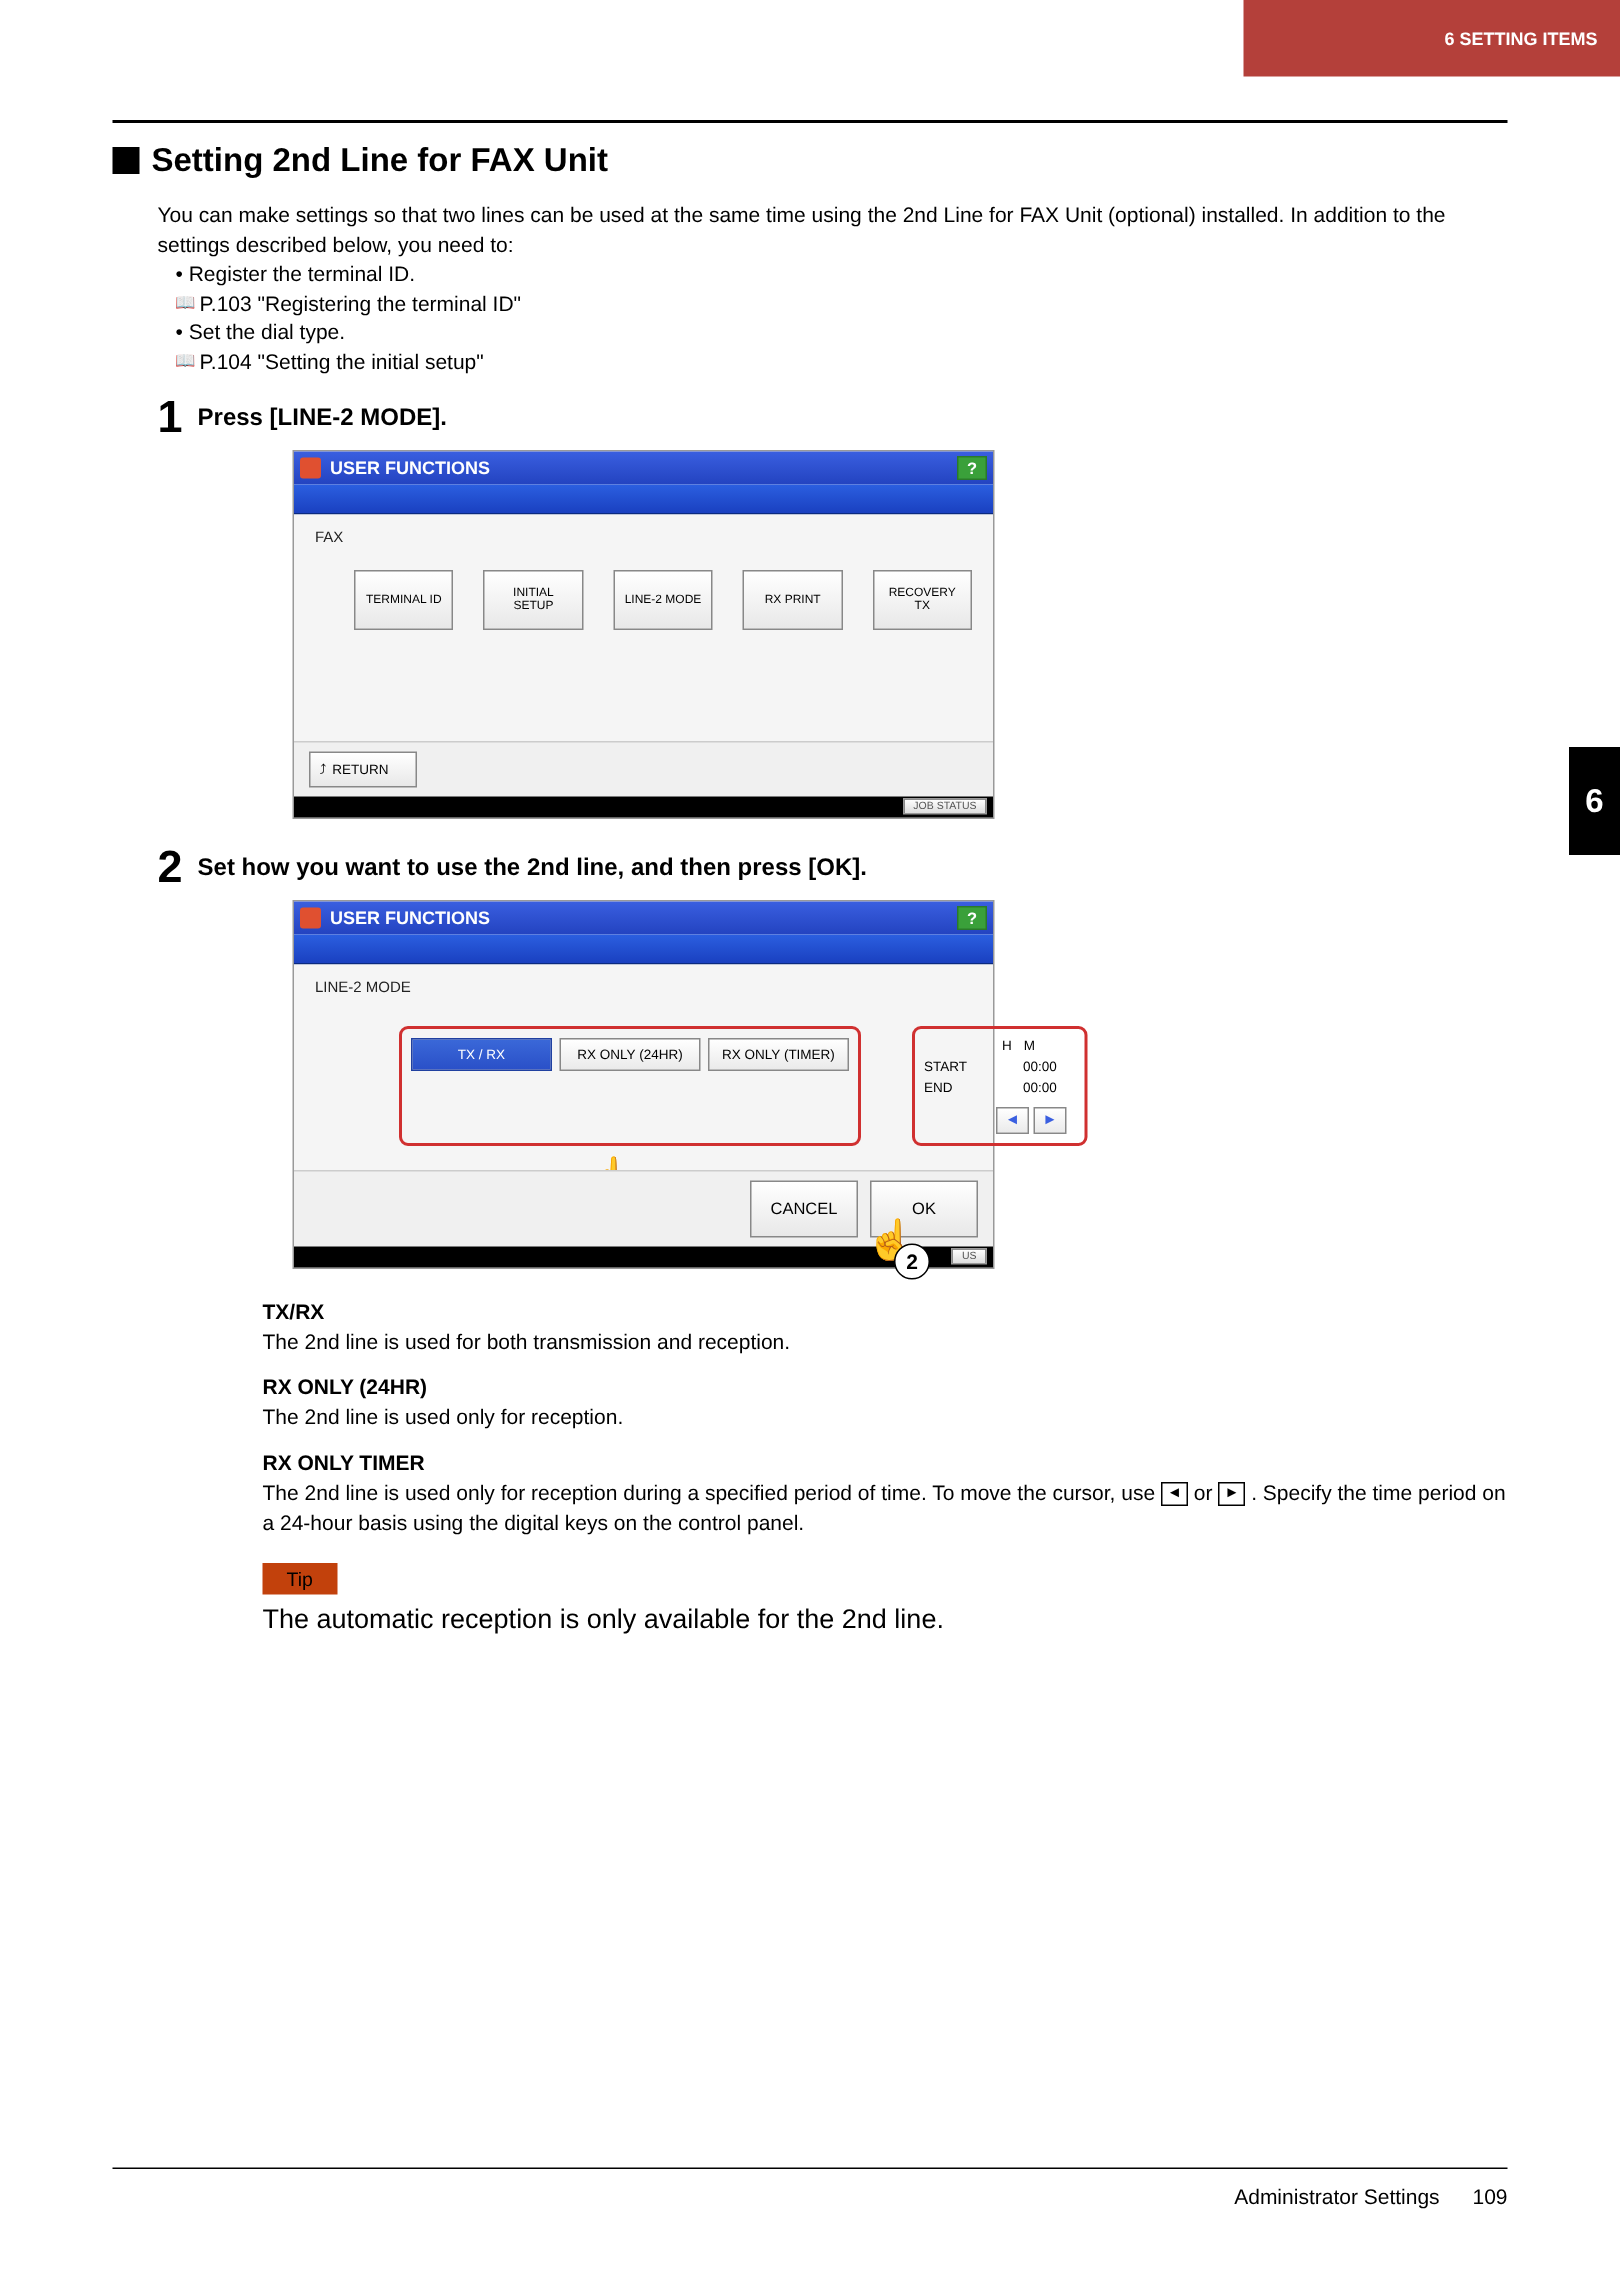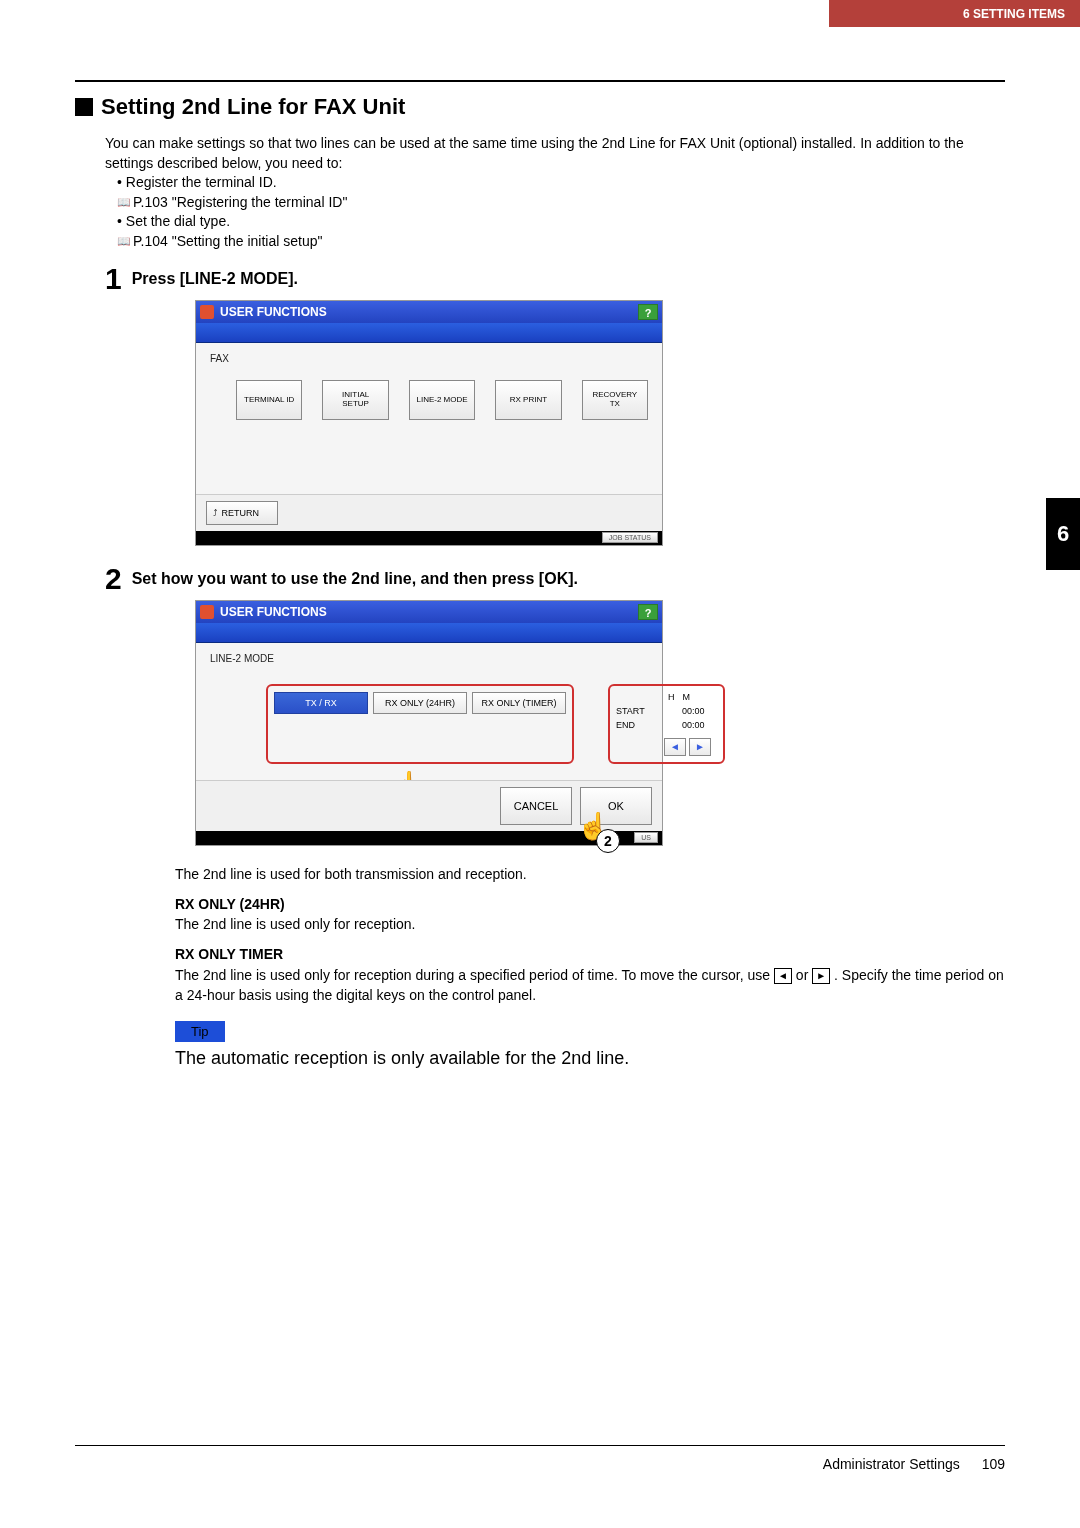--- a/index.html
+++ b/index.html
@@ -7,21 +7,21 @@
     font-family: Arial, Helvetica, sans-serif;
     background: #fff;
     width: 1080px;
     height: 1528px;
     position: relative;
     padding-top: 0;
   }
   .header-band {
     position: absolute;
     top: 0; right: 0;
-    width: 251px; height: 27px;
+    width: 251px; height: 51px;
     background: #b4403a;
     color: #fff;
     font-size: 12px;
     font-weight: bold;
     display: flex;
     align-items: center;
     justify-content: flex-end;
     padding-right: 15px;
   }
   .page-body {
@@ -302,21 +302,21 @@
     font-size: 10px;
     vertical-align: middle;
     line-height: 1;
   }
   .tip-box {
     margin-top: 16px;
     margin-left: 100px;
   }
   .tip-label {
     display: inline-block;
-    background: #1d4ed8;
+    background: #c2410c;
     padding: 3px 16px;
     font-size: 13px;
   }
   .tip-text {
     font-size: 18px;
     margin-top: 6px;
   }
   .side-tab {
     position: absolute;
     right: 0; top: 498px;
@@ -469,20 +469,21 @@
       <div class="footer-btn" style="position:relative">OK</div>
     </div>
     <div class="device-blackbar" style="position:relative">
       <span class="hand-icon" style="position:absolute;right:52px;top:-18px;font-size:26px">☝</span>
       <span class="hand-num" style="position:absolute;right:42px;top:-2px">2</span>
       <div class="job-status">US</div>
     </div>
   </div>
 
   <div class="desc-block">
+    <div class="head">TX/RX</div>
     <div>The 2nd line is used for both transmission and reception.</div>
 
     <div class="head">RX ONLY (24HR)</div>
     <div>The 2nd line is used only for reception.</div>
 
     <div class="head">RX ONLY TIMER</div>
     <div>
       <span>The 2nd line is used only for reception during a specified period of time. To move the cursor, use </span>
       <span class="inline-arrow">◄</span>
       <span> or </span>

